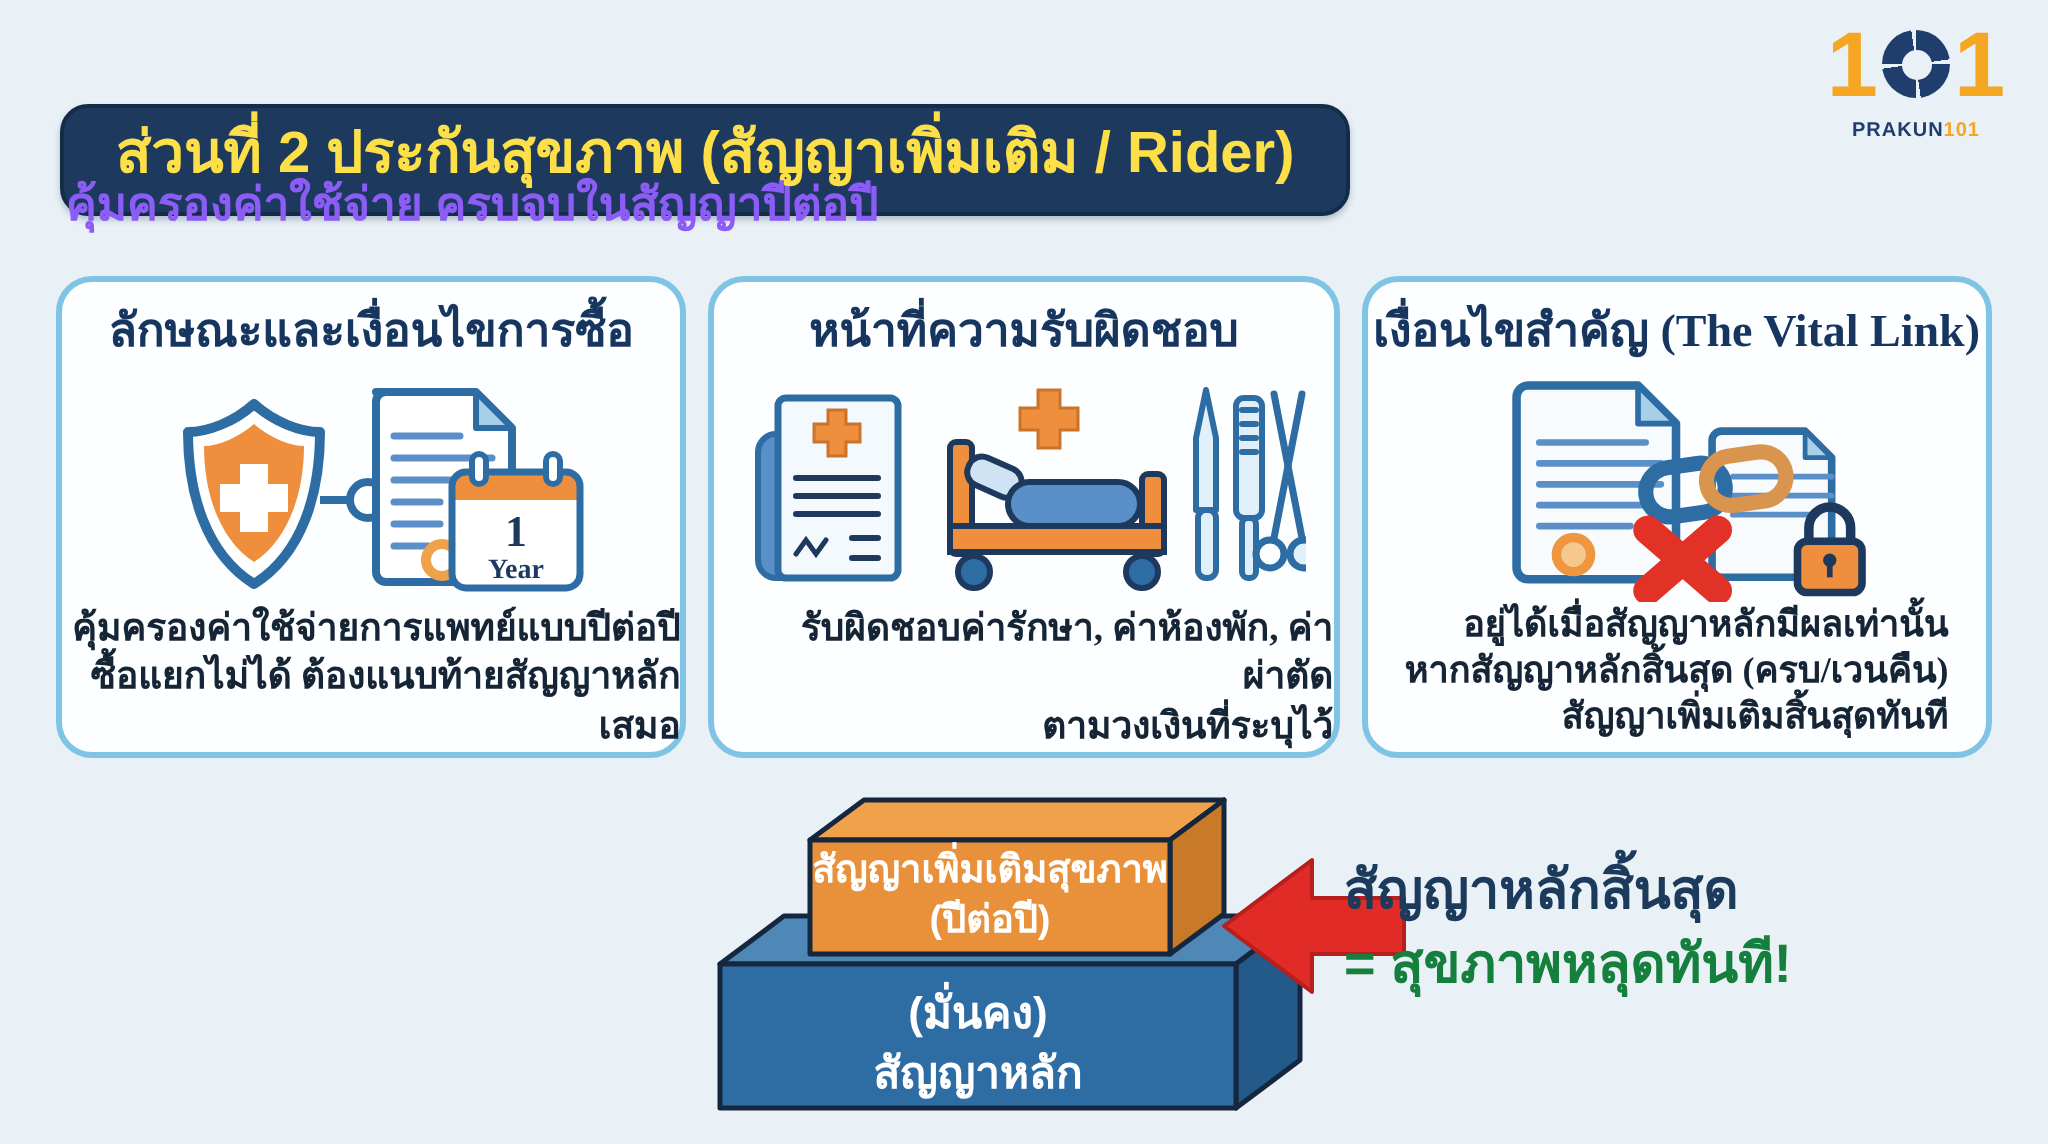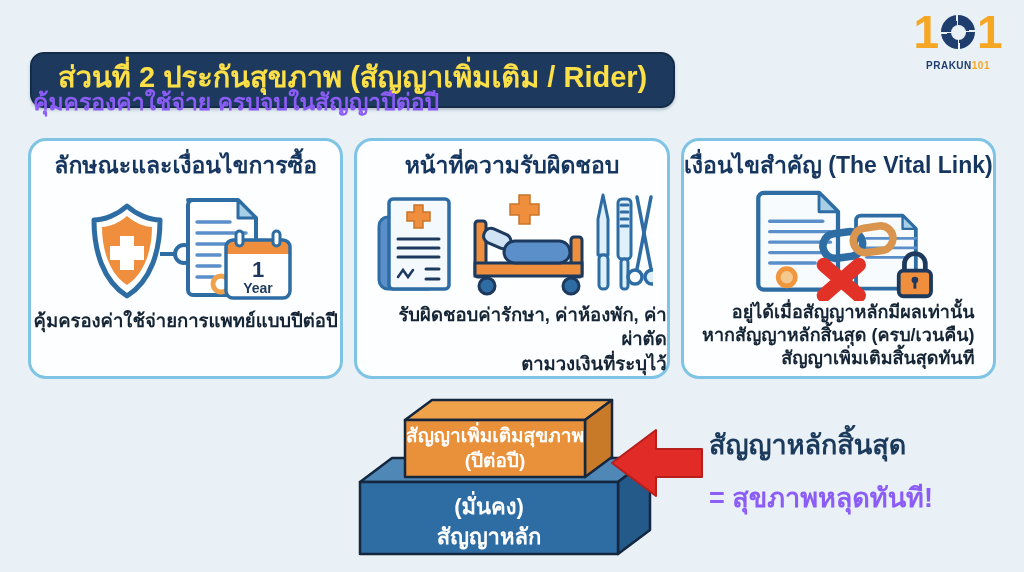--- a/index.html
+++ b/index.html
@@ -40,40 +40,41 @@
   .logo-brand .navy { color:#1f3d6d; }
   .logo-brand .orange { color:#f5a623; }
 
   
   .cards { position:absolute; left:28px; top:138px; width:968px; display:flex; gap:11px; }
   .card {
     flex:1 1 0; height:241px; background:#fdfeff;
     border:3.5px solid #7fc4e5; border-radius:18px;
     display:flex; flex-direction:column; align-items:center;
     padding-top:10px;
+    font-family:Liberation Serif, serif;
   }
   .card-title {
     color:#16365f; font-size:23px; font-weight:bold;
     text-align:center; line-height:1.3; height:38px;
   }
   .card-icon { height:120px; display:flex; align-items:center; justify-content:center; }
   .card-body {
     text-align:right; color:#152535; font-size:18.5px;
     font-weight:600; line-height:1.32; margin-top:0;
   }
   .card-body.small { font-size:18px; line-height:1.28; }
 
   
   .diagram-svg { position:absolute; left:0; top:392px; }
   .box-label { position:absolute; text-align:center; color:#ffffff; font-weight:bold; }
   .rider-label { left:405px; top:424px; width:180px; font-size:19px; line-height:1.3;text-align:center; }
   .base-label  { left:360px; top:492px; width:258px; font-size:22px; line-height:1.35; }
-  .callout { position:absolute; left:709px; top:429px; width:260px; font-weight:bold; font-size:27px; line-height:1.25; }
+  .callout { position:absolute; left:672px; top:429px; width:260px; font-weight:bold; font-size:27px; line-height:1.25; }
   .callout-line1 { color:#1b3a5c; }
-  .callout-line2 { color:#8b5cf6; margin-top:19px; }
+  .callout-line2 { color:#15803d; margin-top:3px; }
 </style>
 </head>
 <body>
 
 <div class="stage">
 
   <div class="header-pill">ส่วนที่ 2 ประกันสุขภาพ (สัญญาเพิ่มเติม / Rider)</div>
   <div class="subtitle">คุ้มครองค่าใช้จ่าย ครบจบในสัญญาปีต่อปี</div>
 
   <div class="logo">
@@ -115,20 +116,21 @@
           <path d="M156 62 v-7 a7 7 0 0 1 7 -7 h50 a7 7 0 0 1 7 7 v7 z" fill="#ef8f3d"></path>
           <rect x="156" y="48" width="64" height="58" rx="7" fill="none" stroke="#2e6da4" stroke-width="3.5"></rect>
           <rect x="166" y="39" width="7" height="15" rx="3.5" fill="#ffffff" stroke="#2e6da4" stroke-width="3"></rect>
           <rect x="203" y="39" width="7" height="15" rx="3.5" fill="#ffffff" stroke="#2e6da4" stroke-width="3"></rect>
           <text x="188" y="85" text-anchor="middle" font-size="22" font-weight="bold" fill="#1d3a5e">1</text>
           <text x="188" y="101" text-anchor="middle" font-size="14" font-weight="bold" fill="#1d3a5e">Year</text>
         </svg>
       </div>
       <div class="card-body">
         <div>คุ้มครองค่าใช้จ่ายการแพทย์แบบปีต่อปี</div>
+        <div>ซื้อแยกไม่ได้ ต้องแนบท้ายสัญญาหลักเสมอ</div>
       </div>
     </div>
 
     <div class="card">
       <div class="card-title">หน้าที่ความรับผิดชอบ</div>
       <div class="card-icon">
         <svg width="282" height="112" viewBox="0 0 282 112">
           <rect x="8" y="28" width="58" height="72" rx="9" fill="#5b8fc9" stroke="#2e6da4" stroke-width="3"></rect>
           <rect x="18" y="10" width="60" height="90" rx="4" fill="#f4f9fd" stroke="#2e6da4" stroke-width="3.5"></rect>
           <path d="M43 16 h9 v7 h7 v9 h-7 v7 h-9 v-7 h-7 v-9 h7 z" fill="#ef8f3d" stroke="#c9742a" stroke-width="1.5"></path>

